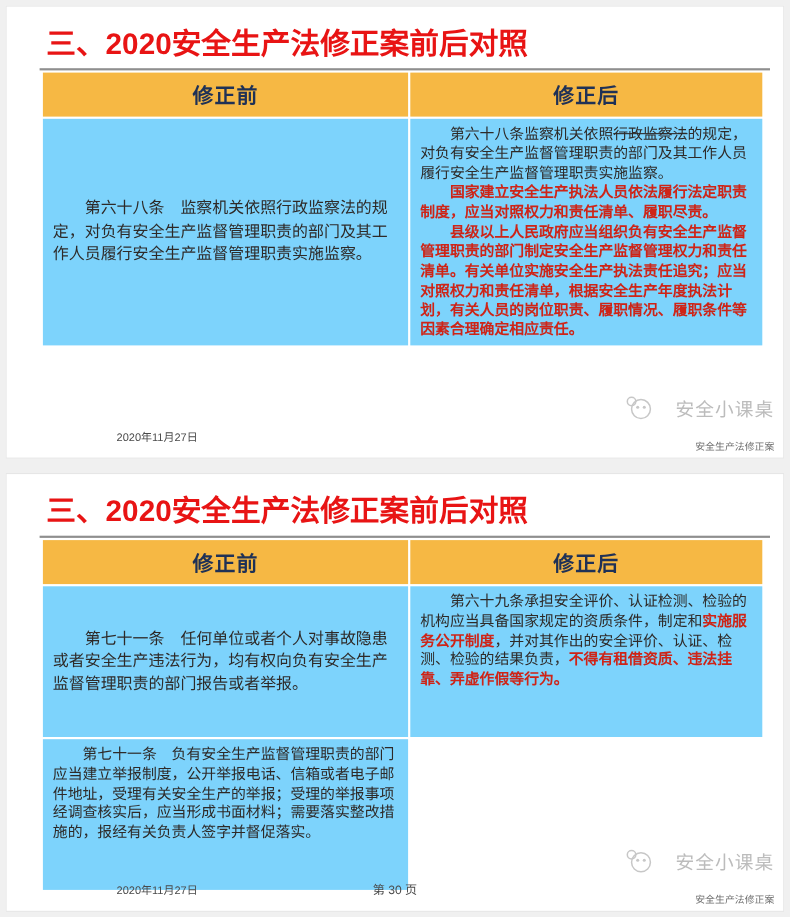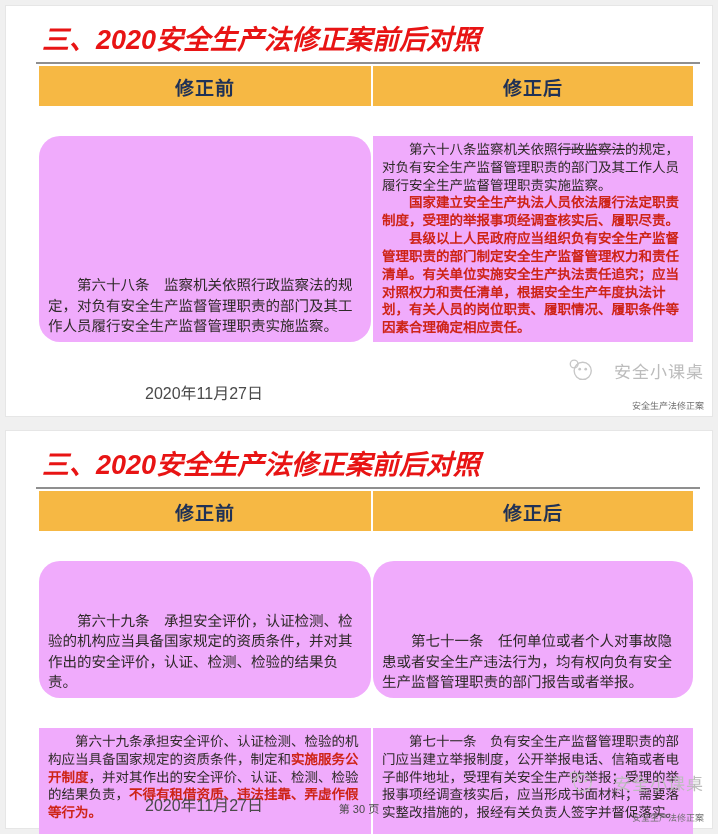--- a/index.html
+++ b/index.html
@@ -16,21 +16,20 @@
     border:1px solid #e6e6e6;
     box-sizing:border-box;
   }
   .slide.s1{height:412px;margin-top:5px;}
   .slide.s2{height:399px;margin-top:13px;}
 
   .slide-title{
     position:absolute;left:36px;top:12px;
     font-size:27px;font-weight:900;color:#e81414;
     white-space:nowrap;
-    font-style:italic;
   }
   .title-rule{
     position:absolute;left:30px;top:56px;width:664px;height:0;
     border-top:2px solid #8f8f8f;
   }
 
   .cmp-table{
     position:absolute;left:33px;top:60px;width:610px;
     display:grid;
     grid-template-columns:332px 320px;
@@ -39,75 +38,74 @@
   }
   .hcell{
     background:#f6b844;
     color:#1f3156;
     font-weight:bold;font-size:19px;
     display:flex;align-items:center;justify-content:center;
     height:40px;
     letter-spacing:1px;
   }
   .cell{
-    background:#f0abfc;
+    background:#7dd3fc;
     color:#2e2a28;
     box-sizing:border-box;
     padding:5px 9px;
-    margin-top:28px;
   }
   .left-cell{
-    display:flex;align-items:flex-end;
-    font-size:14.5px;line-height:1.42;border-radius:21px;
+    display:flex;align-items:center;
+    font-size:14.5px;line-height:1.42;
   }
   .right-cell{
     font-size:13.5px;line-height:1.32;
   }
   .s1 .left-cell{min-height:204px;}
   .s2 .rowA{min-height:98px;}
   .s2 .rowB{min-height:137px;}
 
   .para{margin:0;text-indent:2em;}
   .red{color:#ce2417;font-weight:bold;}
   .strike{text-decoration:line-through;}
 
   .footer-date{
     position:absolute;left:100px;bottom:12px;
-    font-size:16px;color:#4a4a4a;margin-left:39px;
+    font-size:10px;color:#4a4a4a;
   }
   .footer-page{
     position:absolute;left:0;right:0;bottom:12px;
     text-align:center;font-size:11px;color:#4a4a4a;
   }
   .watermark{
     position:absolute;right:8px;bottom:4px;
     display:flex;flex-direction:column;align-items:flex-end;
   }
-  .wm-top{display:flex;align-items:flex-start;gap:20px;}
+  .wm-top{display:flex;align-items:flex-end;gap:20px;}
   .wm-name{font-size:17px;color:#bcbcbc;letter-spacing:1px;}
   .wm-sub{font-size:9px;color:#6f6f6f;margin-top:16px;}
   .wm-logo{width:26px;height:24px;}
 </style>
 </head>
 <body>
 
 <div class="slide s1">
   <div class="slide-title">三、2020安全生产法修正案前后对照</div>
   <div class="title-rule"></div>
 
   <div class="cmp-table">
     <div class="hcell">修正前</div>
     <div class="hcell">修正后</div>
 
     <div class="cell left-cell">
       <p class="para">第六十八条　监察机关依照行政监察法的规定，对负有安全生产监督管理职责的部门及其工作人员履行安全生产监督管理职责实施监察。</p>
     </div>
     <div class="cell right-cell">
       <p class="para"><span>第六十八条监察机关依照</span><span class="strike">行政监察法</span><span>的规定，对负有安全生产监督管理职责的部门及其工作人员履行安全生产监督管理职责实施监察。</span></p>
-      <p class="para red">国家建立安全生产执法人员依法履行法定职责制度，受理的举报事项经调查核实后、履职尽责。</p>
+      <p class="para red">国家建立安全生产执法人员依法履行法定职责制度，应当对照权力和责任清单、履职尽责。</p>
       <p class="para red">县级以上人民政府应当组织负有安全生产监督管理职责的部门制定安全生产监督管理权力和责任清单。有关单位实施安全生产执法责任追究；应当对照权力和责任清单，根据安全生产年度执法计划，有关人员的岗位职责、履职情况、履职条件等因素合理确定相应责任。</p>
     </div>
   </div>
 
   <div class="footer-date">2020年11月27日</div>
 
   <div class="watermark">
     <div class="wm-top">
       <svg class="wm-logo" viewBox="0 0 30 28">
         <circle cx="7" cy="7" r="4.5" fill="none" stroke="#c7c7c7" stroke-width="1.6"></circle>
@@ -122,23 +120,20 @@
 </div>
 
 <div class="slide s2">
   <div class="slide-title">三、2020安全生产法修正案前后对照</div>
   <div class="title-rule"></div>
 
   <div class="cmp-table">
     <div class="hcell">修正前</div>
     <div class="hcell">修正后</div>
 
-    <div class="cell left-cell rowA">
-      <p class="para">第六十九条　承担安全评价，认证检测、检验的机构应当具备国家规定的资质条件，并对其作出的安全评价，认证、检测、检验的结果负责。</p>
-    </div>
     <div class="cell left-cell rowB">
       <p class="para">第七十一条　任何单位或者个人对事故隐患或者安全生产违法行为，均有权向负有安全生产监督管理职责的部门报告或者举报。</p>
     </div>
 
     <div class="cell right-cell rowA">
       <p class="para"><span>第六十九条承担安全评价、认证检测、检验的机构应当具备国家规定的资质条件，制定和</span><span class="red">实施服务公开制度</span><span>，并对其作出的安全评价、认证、检测、检验的结果负责，</span><span class="red">不得有租借资质、违法挂靠、弄虚作假等行为。</span></p>
     </div>
     <div class="cell right-cell rowB">
       <p class="para">第七十一条　负有安全生产监督管理职责的部门应当建立举报制度，公开举报电话、信箱或者电子邮件地址，受理有关安全生产的举报；受理的举报事项经调查核实后，应当形成书面材料；需要落实整改措施的，报经有关负责人签字并督促落实。</p>
     </div>

